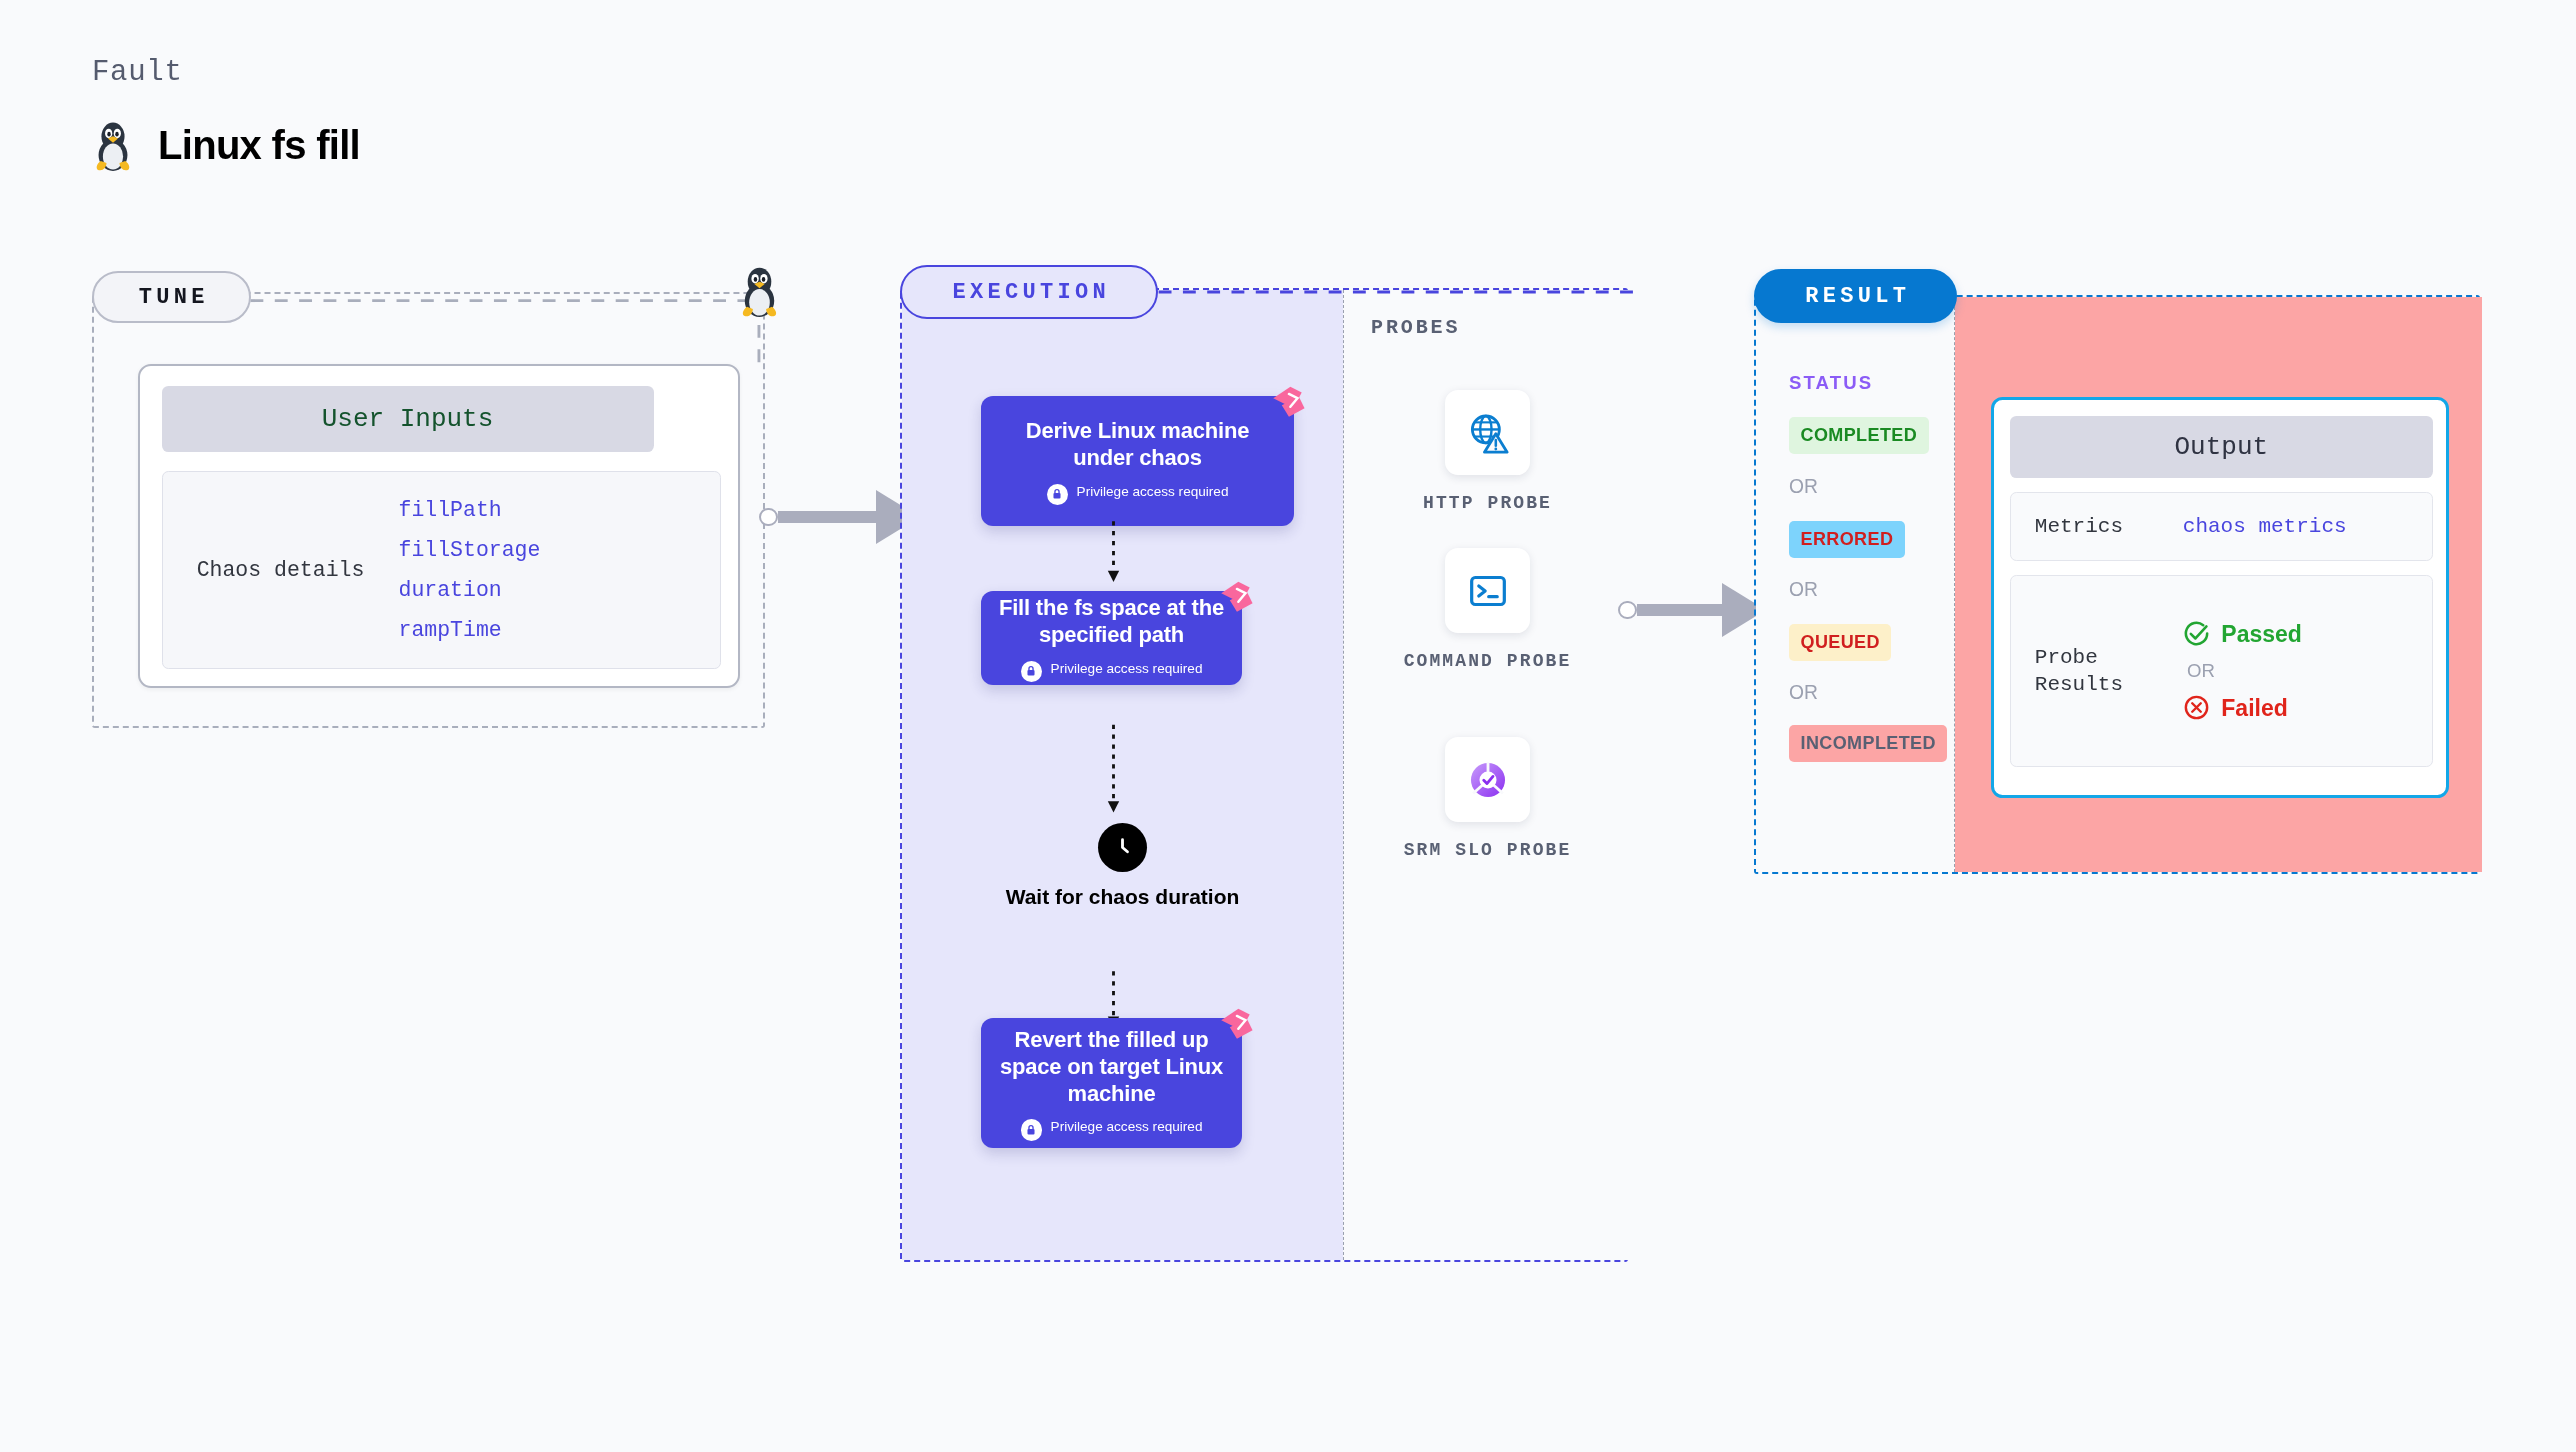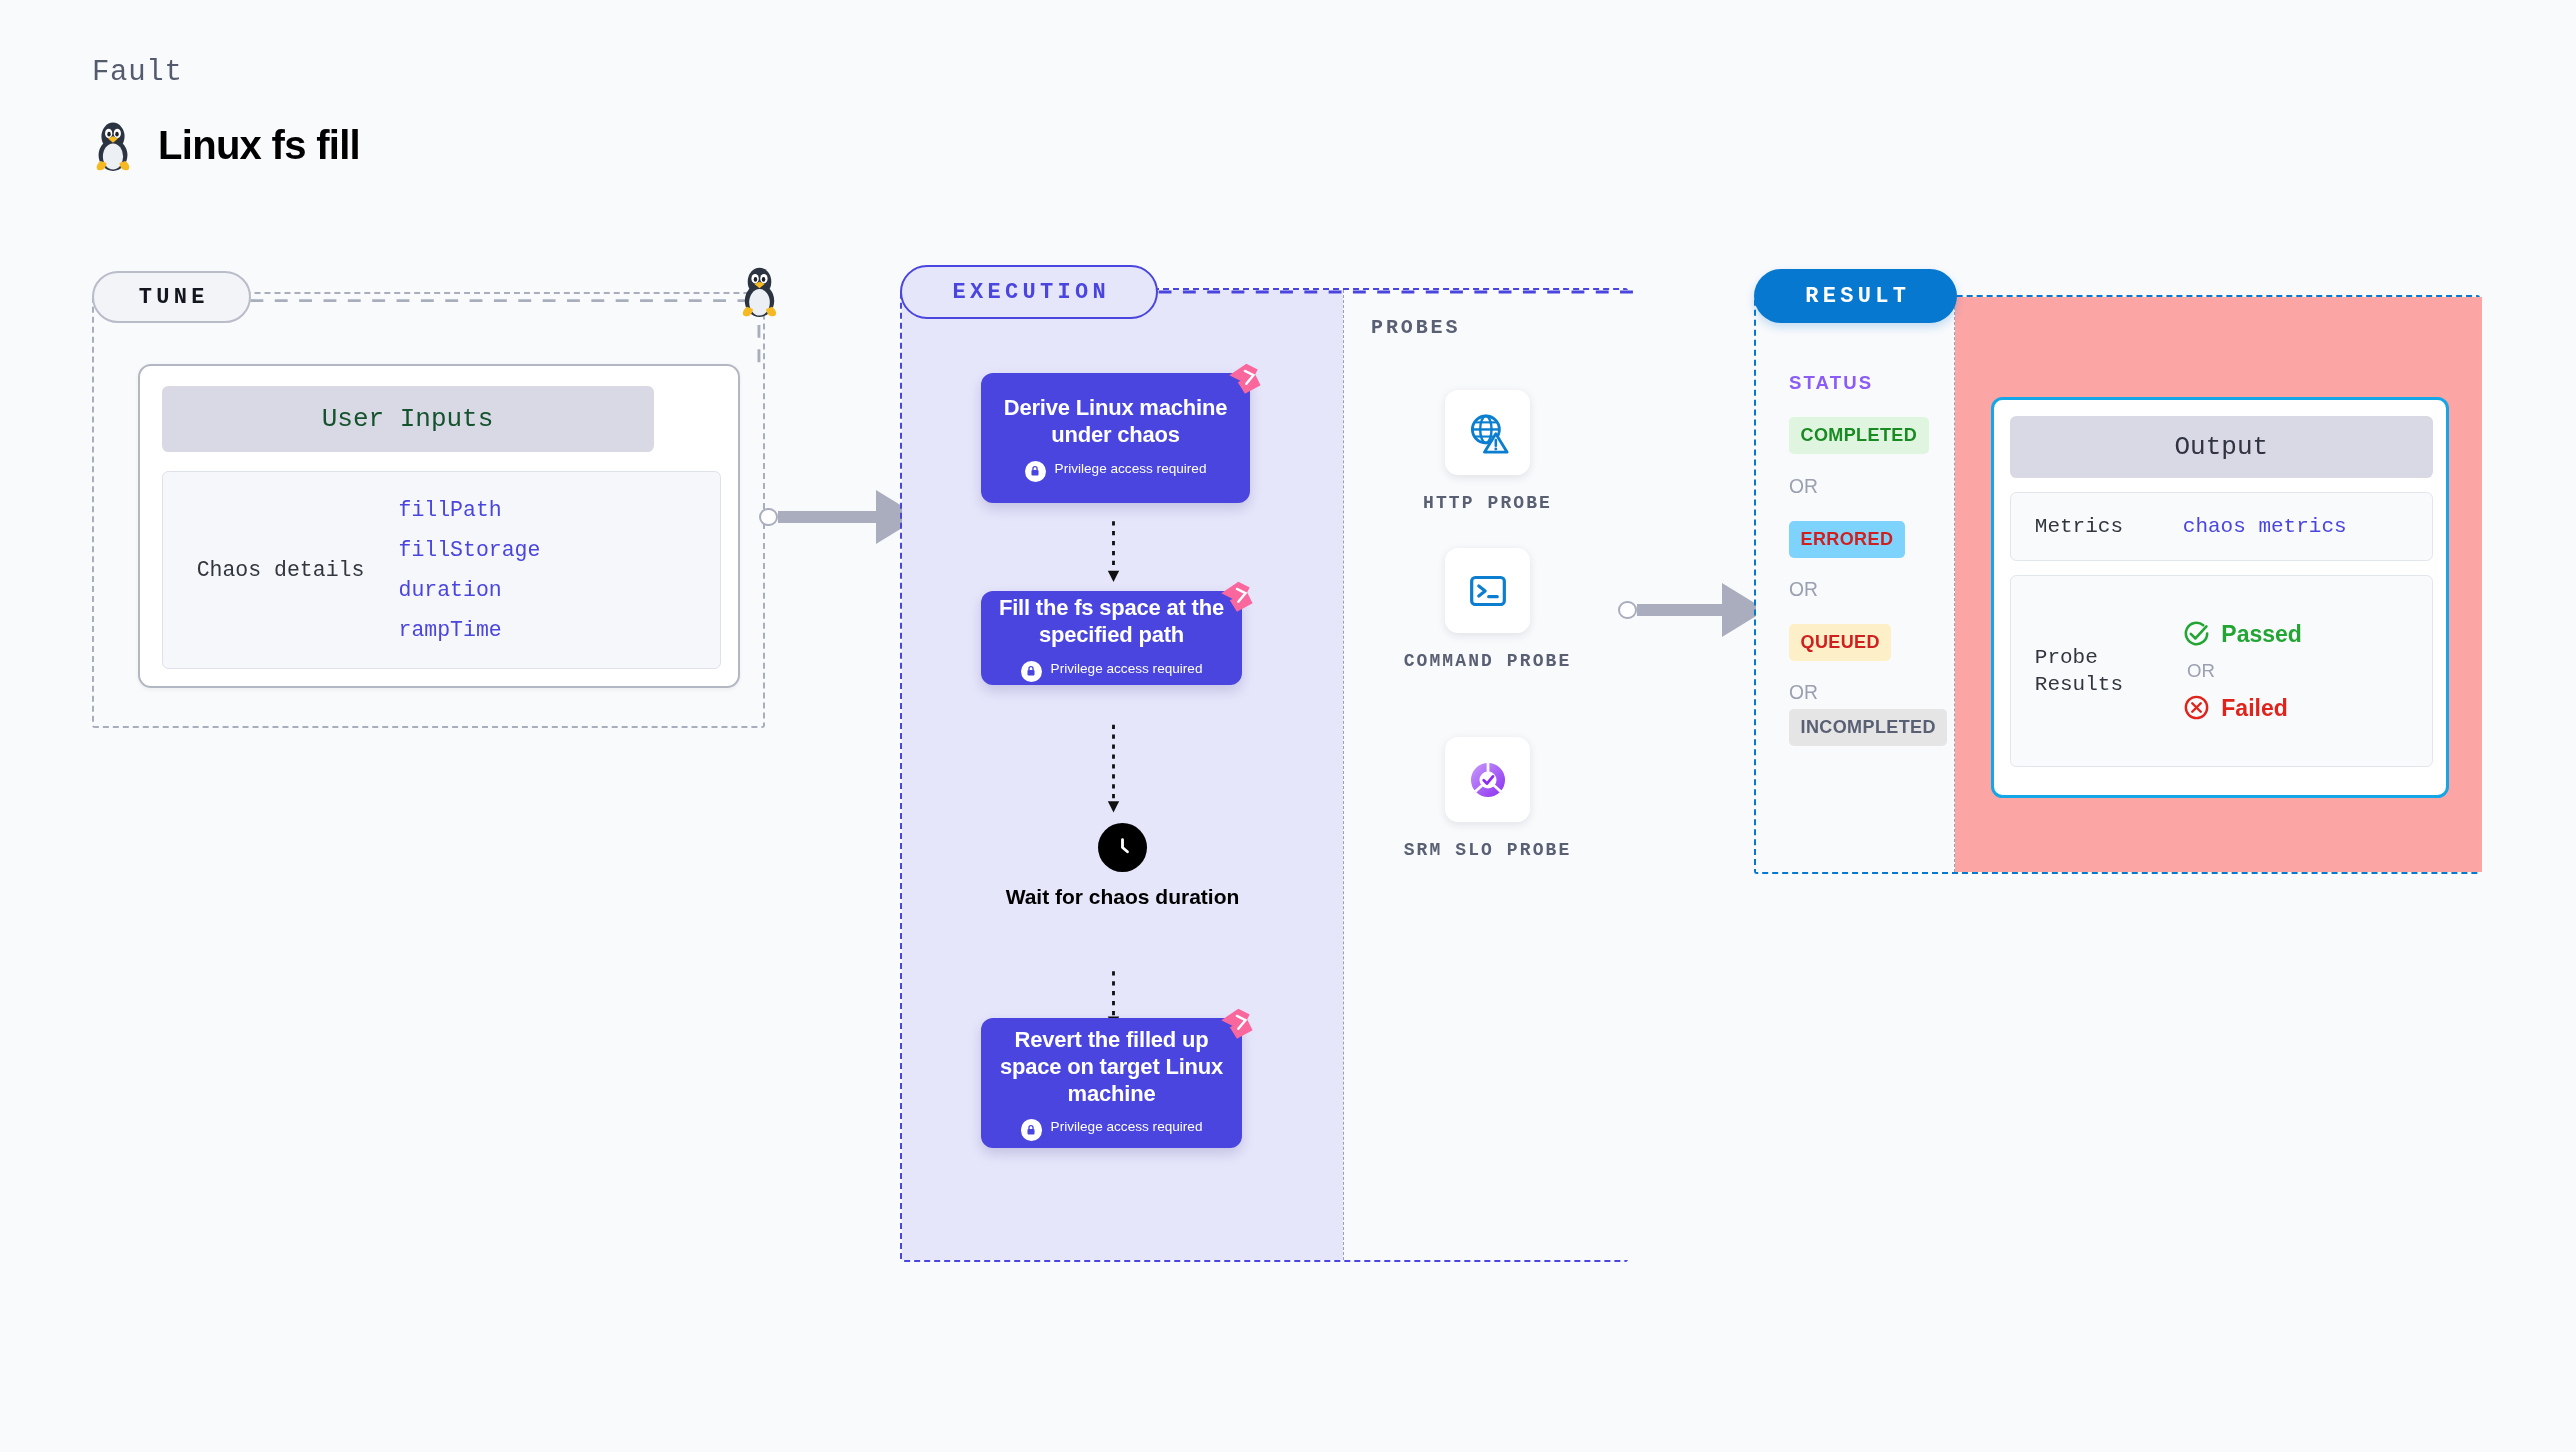--- a/index.html
+++ b/index.html
@@ -286,21 +286,21 @@
 <div class="connector" style="left:759px; top:490px;">
   <span class="conn-dot"></span>
   <span class="conn-line" style="width:100px;"></span>
   <span class="conn-head"></span>
   <span class="conn-dot"></span>
 </div>
 
 <div id="exec-dashed">
   <div id="exec-col">
 
-    <div class="step-card" style="left:79px; top:83px; width:269px; height:130px;">
+    <div class="step-card" style="left:79px; top:106px; width:313px; height:130px;">
       <span class="corner-flag">
         <svg width="37" height="37" viewBox="0 0 52 52">
           <path d="M6 20 L30 4 L46 12 L34 34 Z" fill="#f9679d"></path>
           <path d="M18 30 L42 18 L50 34 L28 46 Z" fill="#f9679d"></path>
           <path d="M28 14 L40 20 L30 32" stroke="#ffffff" stroke-width="3.5" fill="none" stroke-linecap="round"></path>
         </svg>
       </span>
       <div class="step-title">Derive Linux machine under chaos</div>
       <div class="priv-row">
         <span class="lock-badge">
@@ -446,21 +446,21 @@
 <div id="result-dashed">
   <div id="status-col">
     <div id="status-label">STATUS</div>
 
     <div class="status-chip" style="top:120px; background:#dff5df; color:#1a8a22;">COMPLETED</div>
     <div class="or-text" style="top:179px;">OR</div>
     <div class="status-chip" style="top:224px; background:#7dd3fc; color:#d01f1f;">ERRORED</div>
     <div class="or-text" style="top:282px;">OR</div>
     <div class="status-chip" style="top:327px; background:#fdf0c9; color:#d01f1f;">QUEUED</div>
     <div class="or-text" style="top:385px;">OR</div>
-    <div class="status-chip" style="top:412px; background:#e5e5e5; color:#596073;">INCOMPLETED</div>
+    <div class="status-chip" style="top:428px; background:#fca5a5; color:#596073;">INCOMPLETED</div>
   </div>
 
   <div id="output-col">
     <div id="output-panel">
       <div id="output-header">Output</div>
 
       <div id="metrics-row">
         <span class="row-label">Metrics</span>
         <span id="metrics-value">chaos metrics</span>
       </div>

